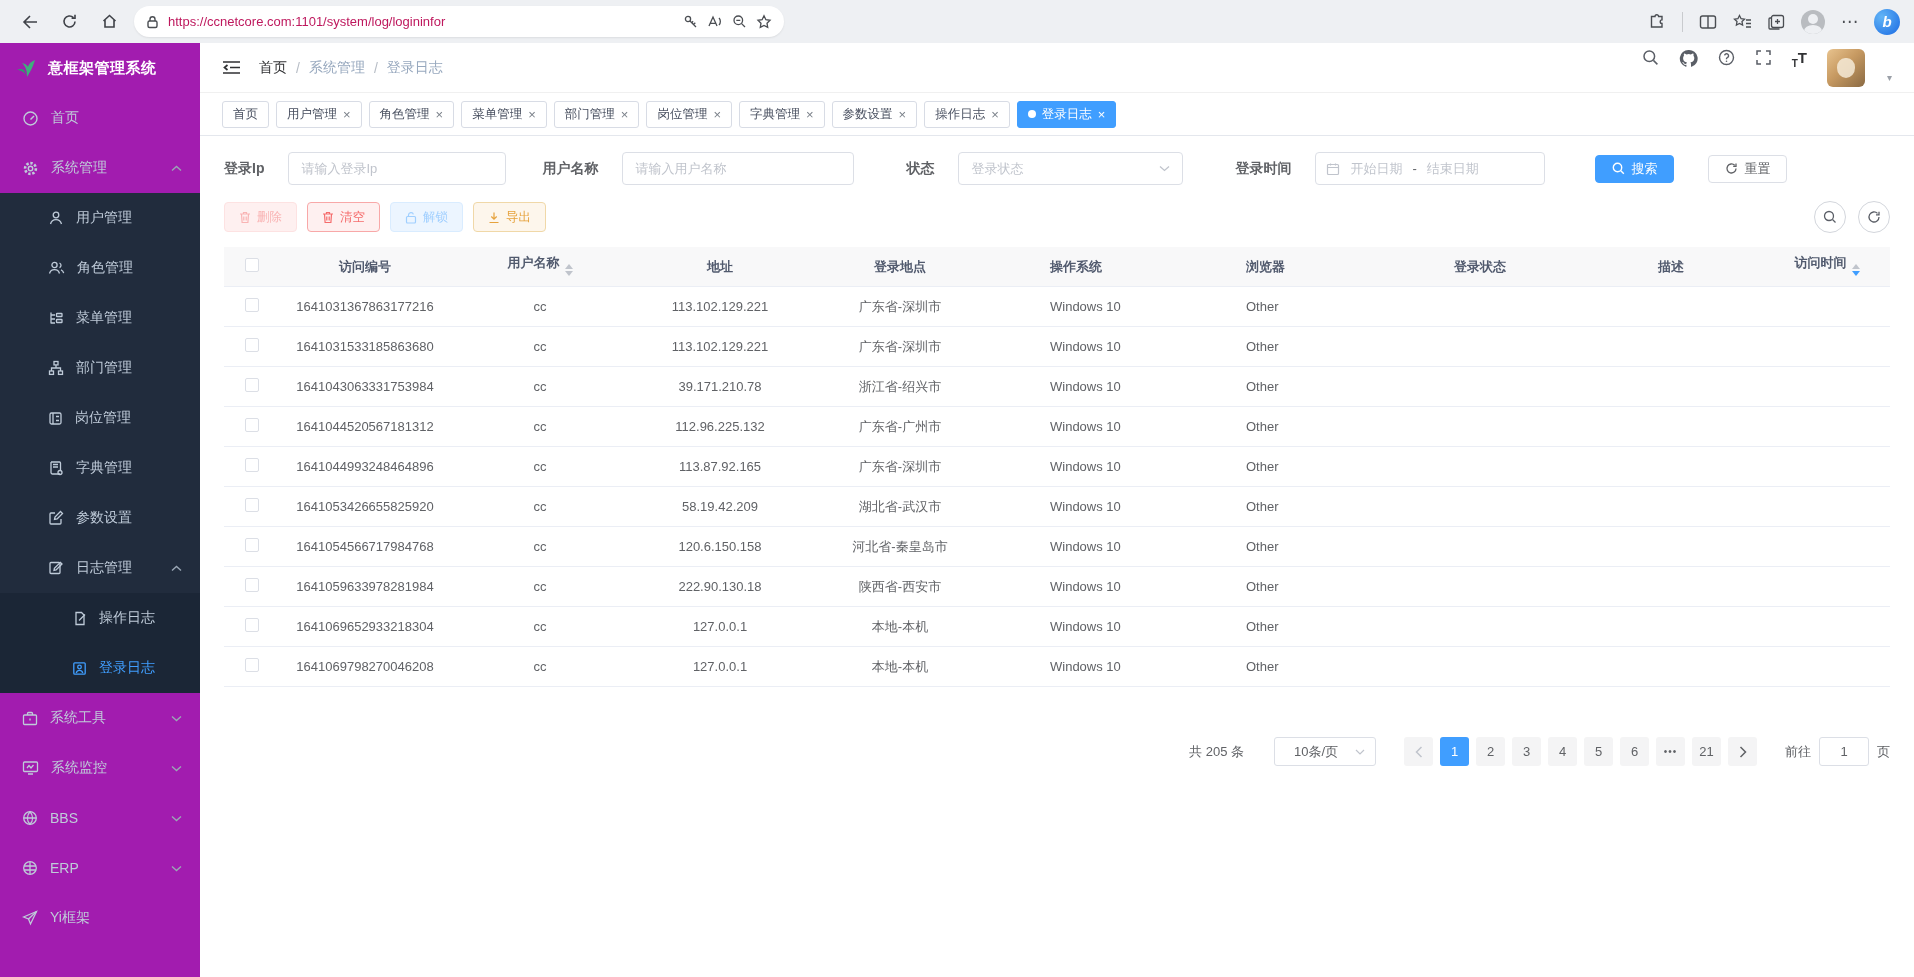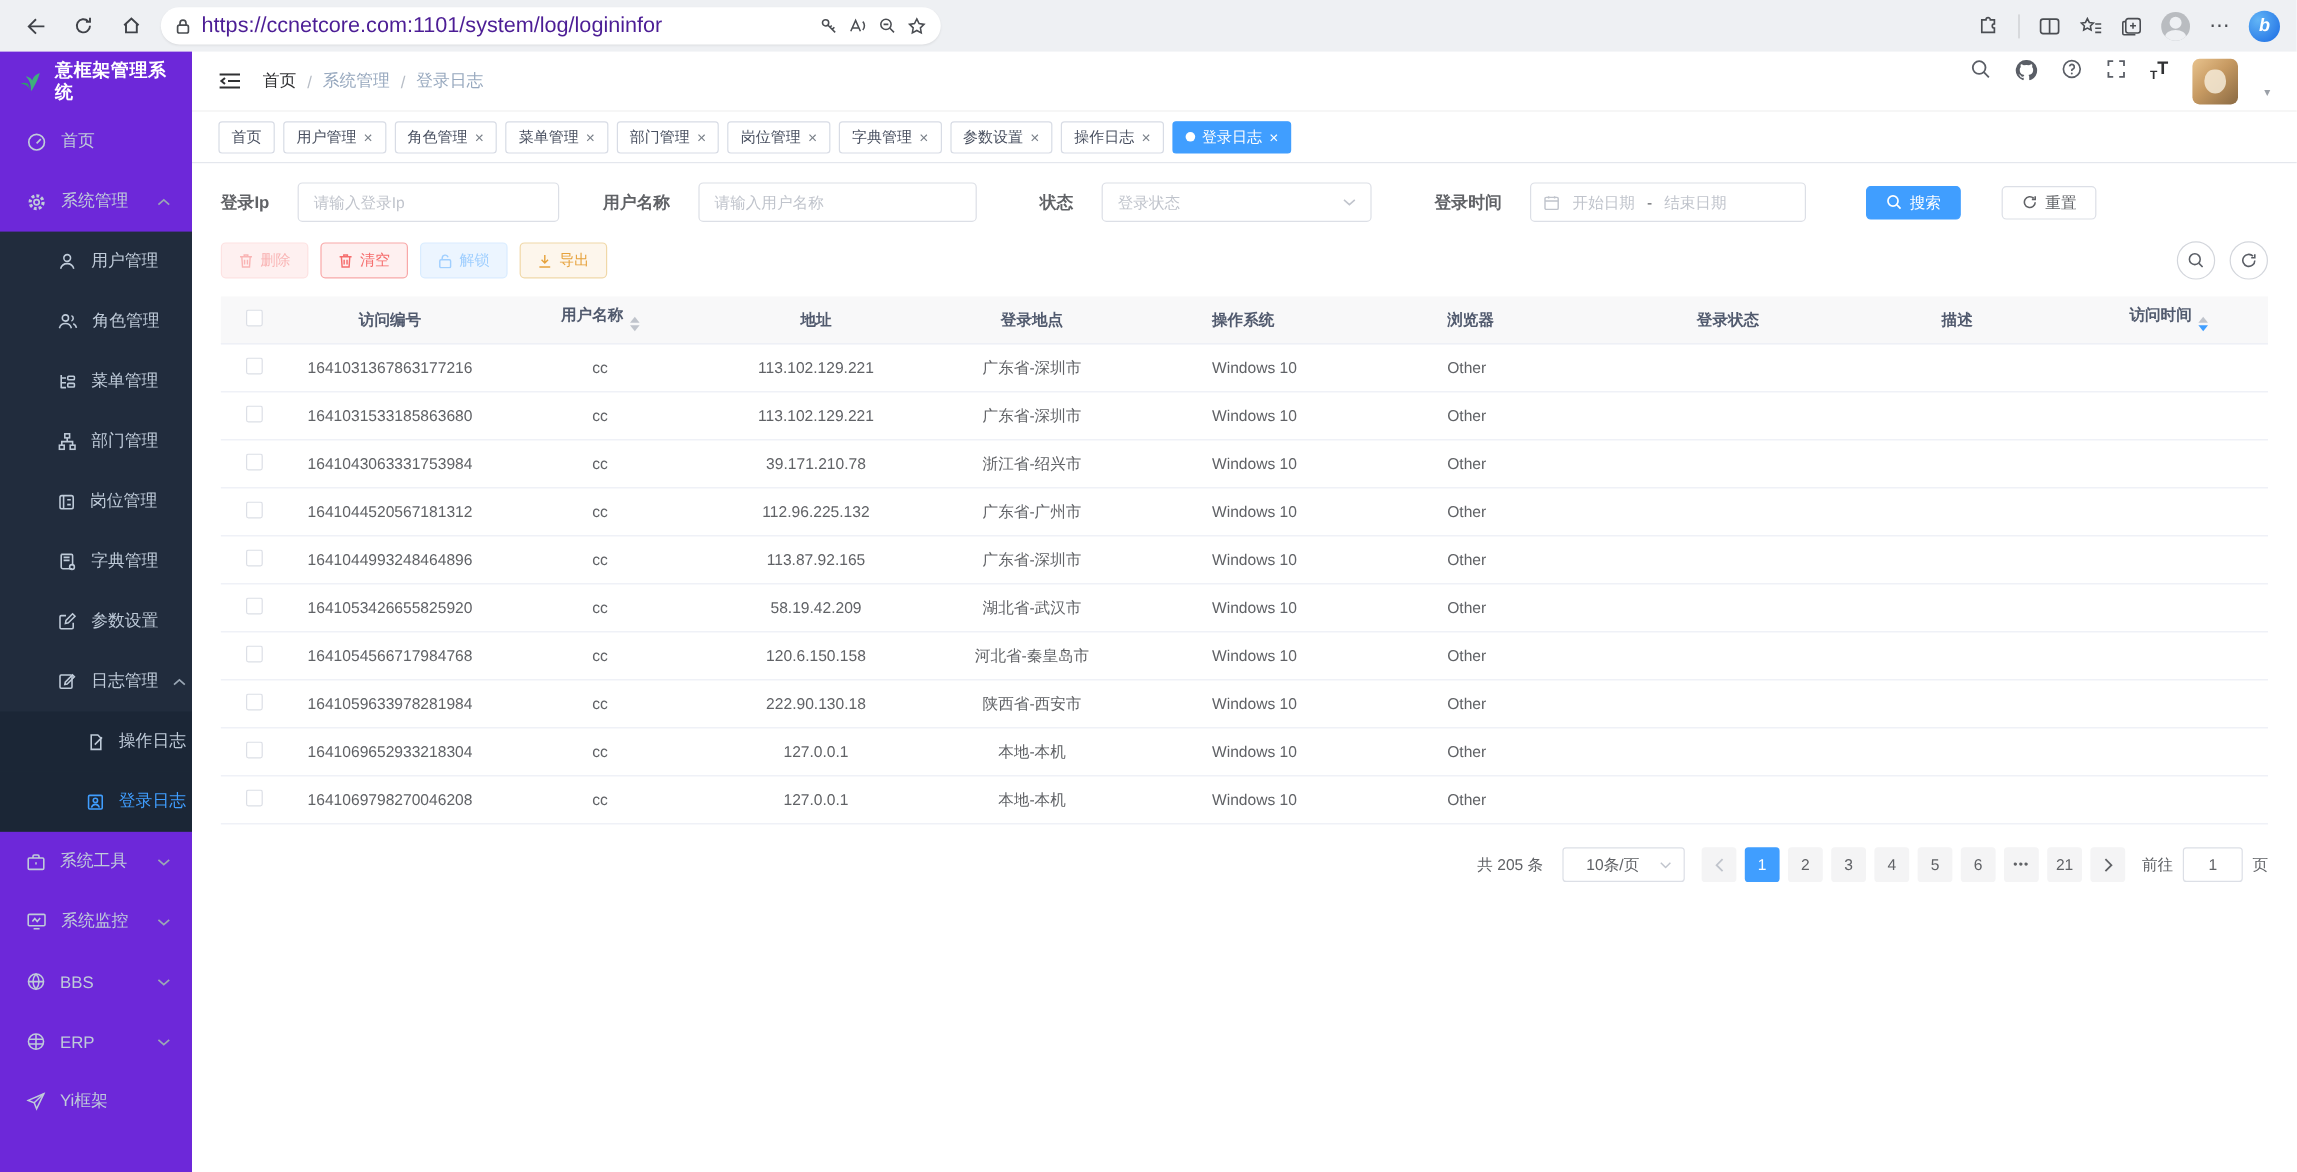--- a/index.html
+++ b/index.html
@@ -5,33 +5,33 @@
   * { margin:0; padding:0; box-sizing:border-box; }
   html,body { width:1914px; height:977px; overflow:hidden; background:#fff;
     font-family:"Liberation Sans","DejaVu Sans",sans-serif; }
 
   
   .chrome { height:43px; background:#eef0f3; display:flex; align-items:center; padding:0 14px; gap:10px; }
   .chrome .navbtn { width:30px; height:30px; display:flex; align-items:center; justify-content:center;
     color:#3f4248; font-size:17px; border-radius:6px; }
   .urlpill { flex:0 0 650px; height:31px; background:#fff; border-radius:16px; display:flex; align-items:center;
     padding:0 12px; gap:9px; box-shadow:0 1px 2px rgba(0,0,0,.08); }
-  .urlpill .url { flex:1; font-size:18px; color:#4c1d95; white-space:nowrap; overflow:hidden; }
+  .urlpill .url { flex:1; font-size:13px; color:#be185d; white-space:nowrap; overflow:hidden; }
   .pill-ic { color:#4a4d52; font-size:14px; display:flex; align-items:center; }
   .chrome-right { display:flex; align-items:center; gap:16px; margin-left:auto; color:#3f4248; }
   .vdiv { width:1px; height:20px; background:#c9cbce; }
   .chrome .avatar-gray { width:24px; height:24px; border-radius:50%; background:#b9bcc0; position:relative; overflow:hidden; }
   .chrome .avatar-gray::before { content:''; position:absolute; left:7px; top:4px; width:10px; height:10px; border-radius:50%; background:#eef0f3; }
   .chrome .avatar-gray::after { content:''; position:absolute; left:3px; top:15px; width:18px; height:12px; border-radius:50%; background:#eef0f3; }
   .copilot { width:26px; height:26px; border-radius:50%; background:radial-gradient(circle at 30% 30%, #62b5f6, #1a6ae3); color:#fff;
     display:flex; align-items:center; justify-content:center; font-weight:bold; font-size:15px; font-style:italic; }
 
   
   .app { display:flex; height:934px; }
-  .sidebar { width:160px; background:#6d28d9; color:#bfcbd9; flex-shrink:0; overflow:hidden; }
+  .sidebar { width:200px; background:#a21caf; color:#bfcbd9; flex-shrink:0; overflow:hidden; }
   .logo-row { height:50px; display:flex; align-items:center; gap:10px; padding:0 16px; }
   .logo-row .title { color:#fff; font-weight:bold; font-size:15px; letter-spacing:.5px; }
   .nav-item { height:50px; display:flex; align-items:center; gap:12px; padding:0 18px 0 22px; font-size:14px; cursor:pointer; }
   .nav-item svg { flex-shrink:0; }
   .nav-item .lbl { flex:1; white-space:nowrap; }
   .chev { color:#9aa7b5; display:flex; }
   .submenu { background:#212c3d; }
   .submenu .nav-item { padding-left:48px; }
   .subsub .nav-item { padding-left:72px; background:#1b2636; }
   .nav-item.active { color:#409eff; }
@@ -101,21 +101,21 @@
   .tcell { text-align:center; padding:0 4px; overflow:hidden; white-space:nowrap; }
   .tcell.left { text-align:left; padding-left:60px; }
   .cb { width:14px; height:14px; border:1px solid #dcdfe6; border-radius:2px; background:#fff; display:inline-block; cursor:pointer; }
   .sort { display:inline-flex; flex-direction:column; margin-left:5px; vertical-align:-2px; }
   .sort i { width:0; height:0; border:4px solid transparent; }
   .sort .up { border-bottom:5px solid #c0c4cc; margin-bottom:2px; }
   .sort .down { border-top:5px solid #c0c4cc; }
   .sort.desc .down { border-top-color:#409eff; }
 
   
-  .pagi { margin-top:19px; display:flex; align-items:center; justify-content:flex-end; gap:14px; font-size:13px; color:#606266; }
+  .pagi { margin-top:50px; display:flex; align-items:center; justify-content:flex-end; gap:28px; font-size:13px; color:#606266; }
   .pagi .total { margin-right:2px; }
   .psize { width:102px; height:29px; border:1px solid #dcdfe6; border-radius:3px; display:flex; align-items:center;
     padding:0 10px; gap:8px; color:#606266; cursor:pointer; }
   .psize .ph { flex:1; text-align:center; }
   .pager { display:flex; align-items:center; gap:7px; }
   .pg { min-width:29px; height:29px; background:#f4f4f5; color:#606266; border-radius:3px; display:flex; align-items:center;
     justify-content:center; font-size:13px; cursor:pointer; padding:0 4px; }
   .pg.arrow { color:#c0c4cc; }
   .pg.arrow.next { color:#606266; }
   .pg.active { background:#409eff; color:#fff; }

